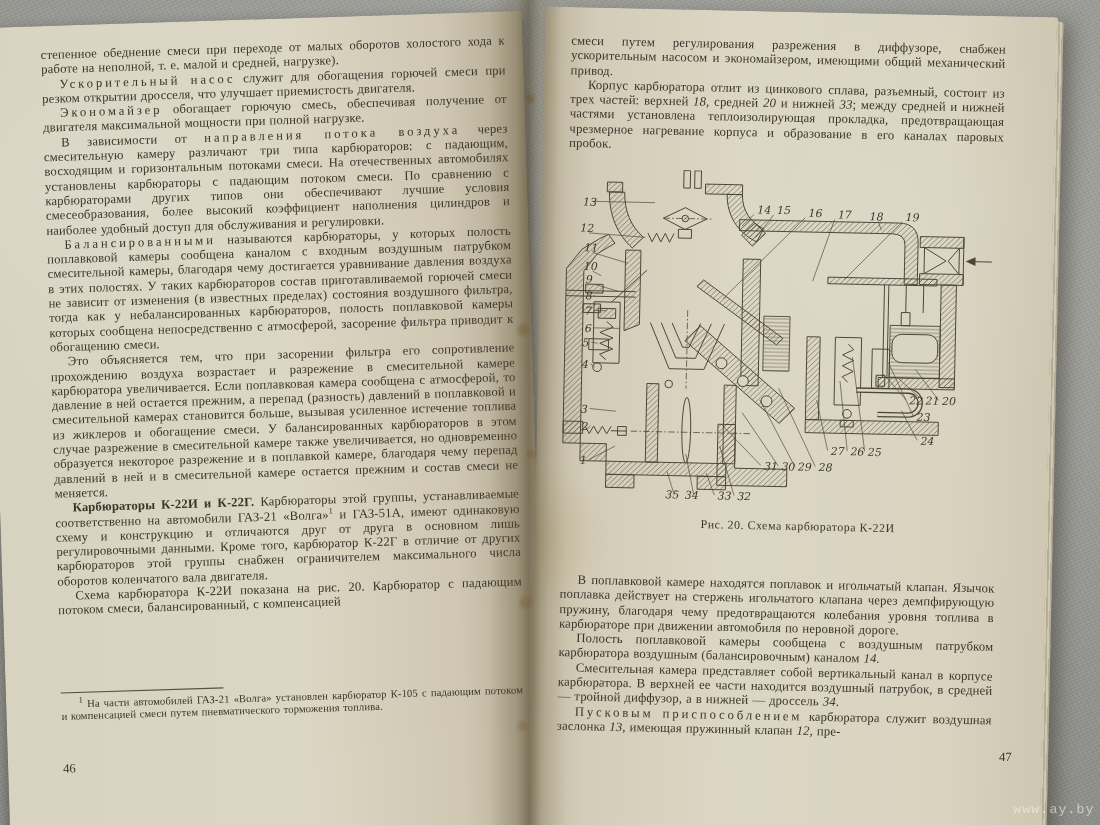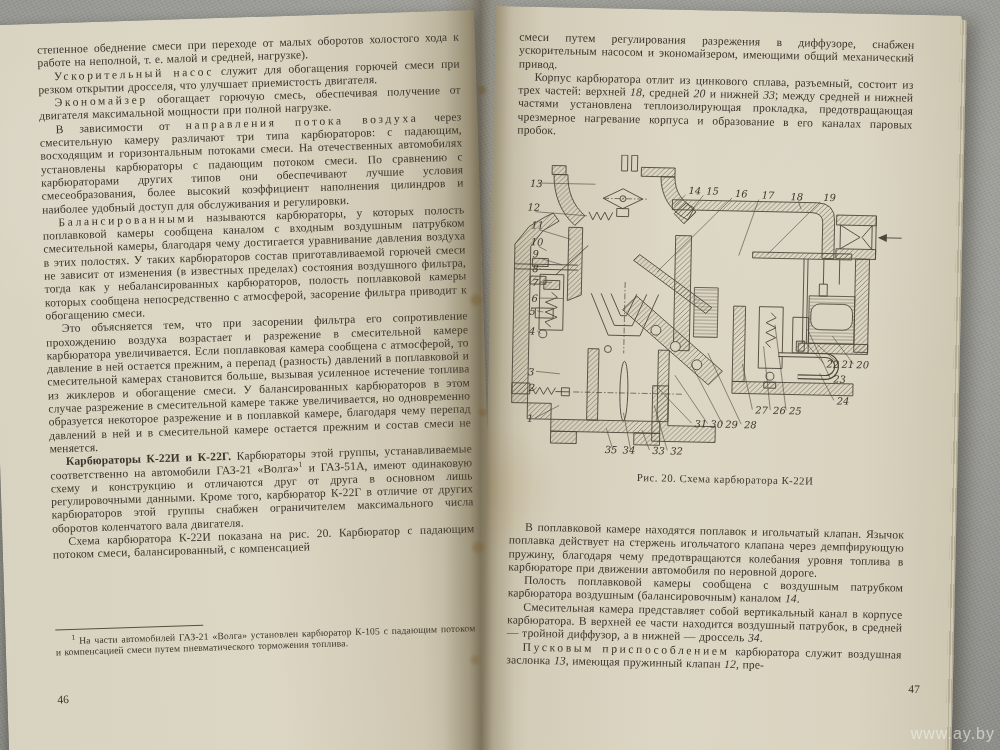--- a/index.html
+++ b/index.html
@@ -70,22 +70,22 @@
     background:
       radial-gradient(circle at 54% 12%, rgba(110,85,40,.45) 0 2px, transparent 6px),
       radial-gradient(circle at 46% 40%, rgba(120,92,45,.42) 0 3px, transparent 8px),
       radial-gradient(circle at 55% 55%, rgba(120,92,45,.38) 0 2px, transparent 6px),
       radial-gradient(circle at 49% 73%, rgba(125,95,48,.42) 0 3px, transparent 8px),
       radial-gradient(circle at 45% 88%, rgba(125,95,48,.36) 0 2px, transparent 7px),
       linear-gradient(90deg, rgba(92,78,50,0) 0%, rgba(92,78,50,.26) 36%, rgba(58,46,24,.42) 52%, rgba(92,78,50,.20) 68%, rgba(92,78,50,0) 100%);
   }
   .watermark{
     position:absolute;right:5px;bottom:7px;
-    font-family:Liberation Sans, sans-serif;
-    font-size:16px;letter-spacing:1px;color:rgba(240,240,234,.62);
+    font-family:Liberation Mono, monospace;
+    font-size:12px;letter-spacing:1px;color:rgba(240,240,234,.62);
   }
   
   .lw{stroke:#4b463a;stroke-width:.9;fill:none;}
   .hatchfill{fill:url(#hat);stroke:#4b463a;stroke-width:.9;}
   .fuelfill{fill:url(#fuel);stroke:#4b463a;stroke-width:.8;}
   .paperfill{fill:#dad4c2;stroke:#4b463a;stroke-width:.9;}
   .darkfill{fill:#4b463a;stroke:none;}
   .dashdot{stroke:#4b463a;stroke-width:.7;fill:none;stroke-dasharray:6 2 1.5 2;}
   .leader{stroke:#4b463a;stroke-width:.6;fill:none;}
   .callout{

